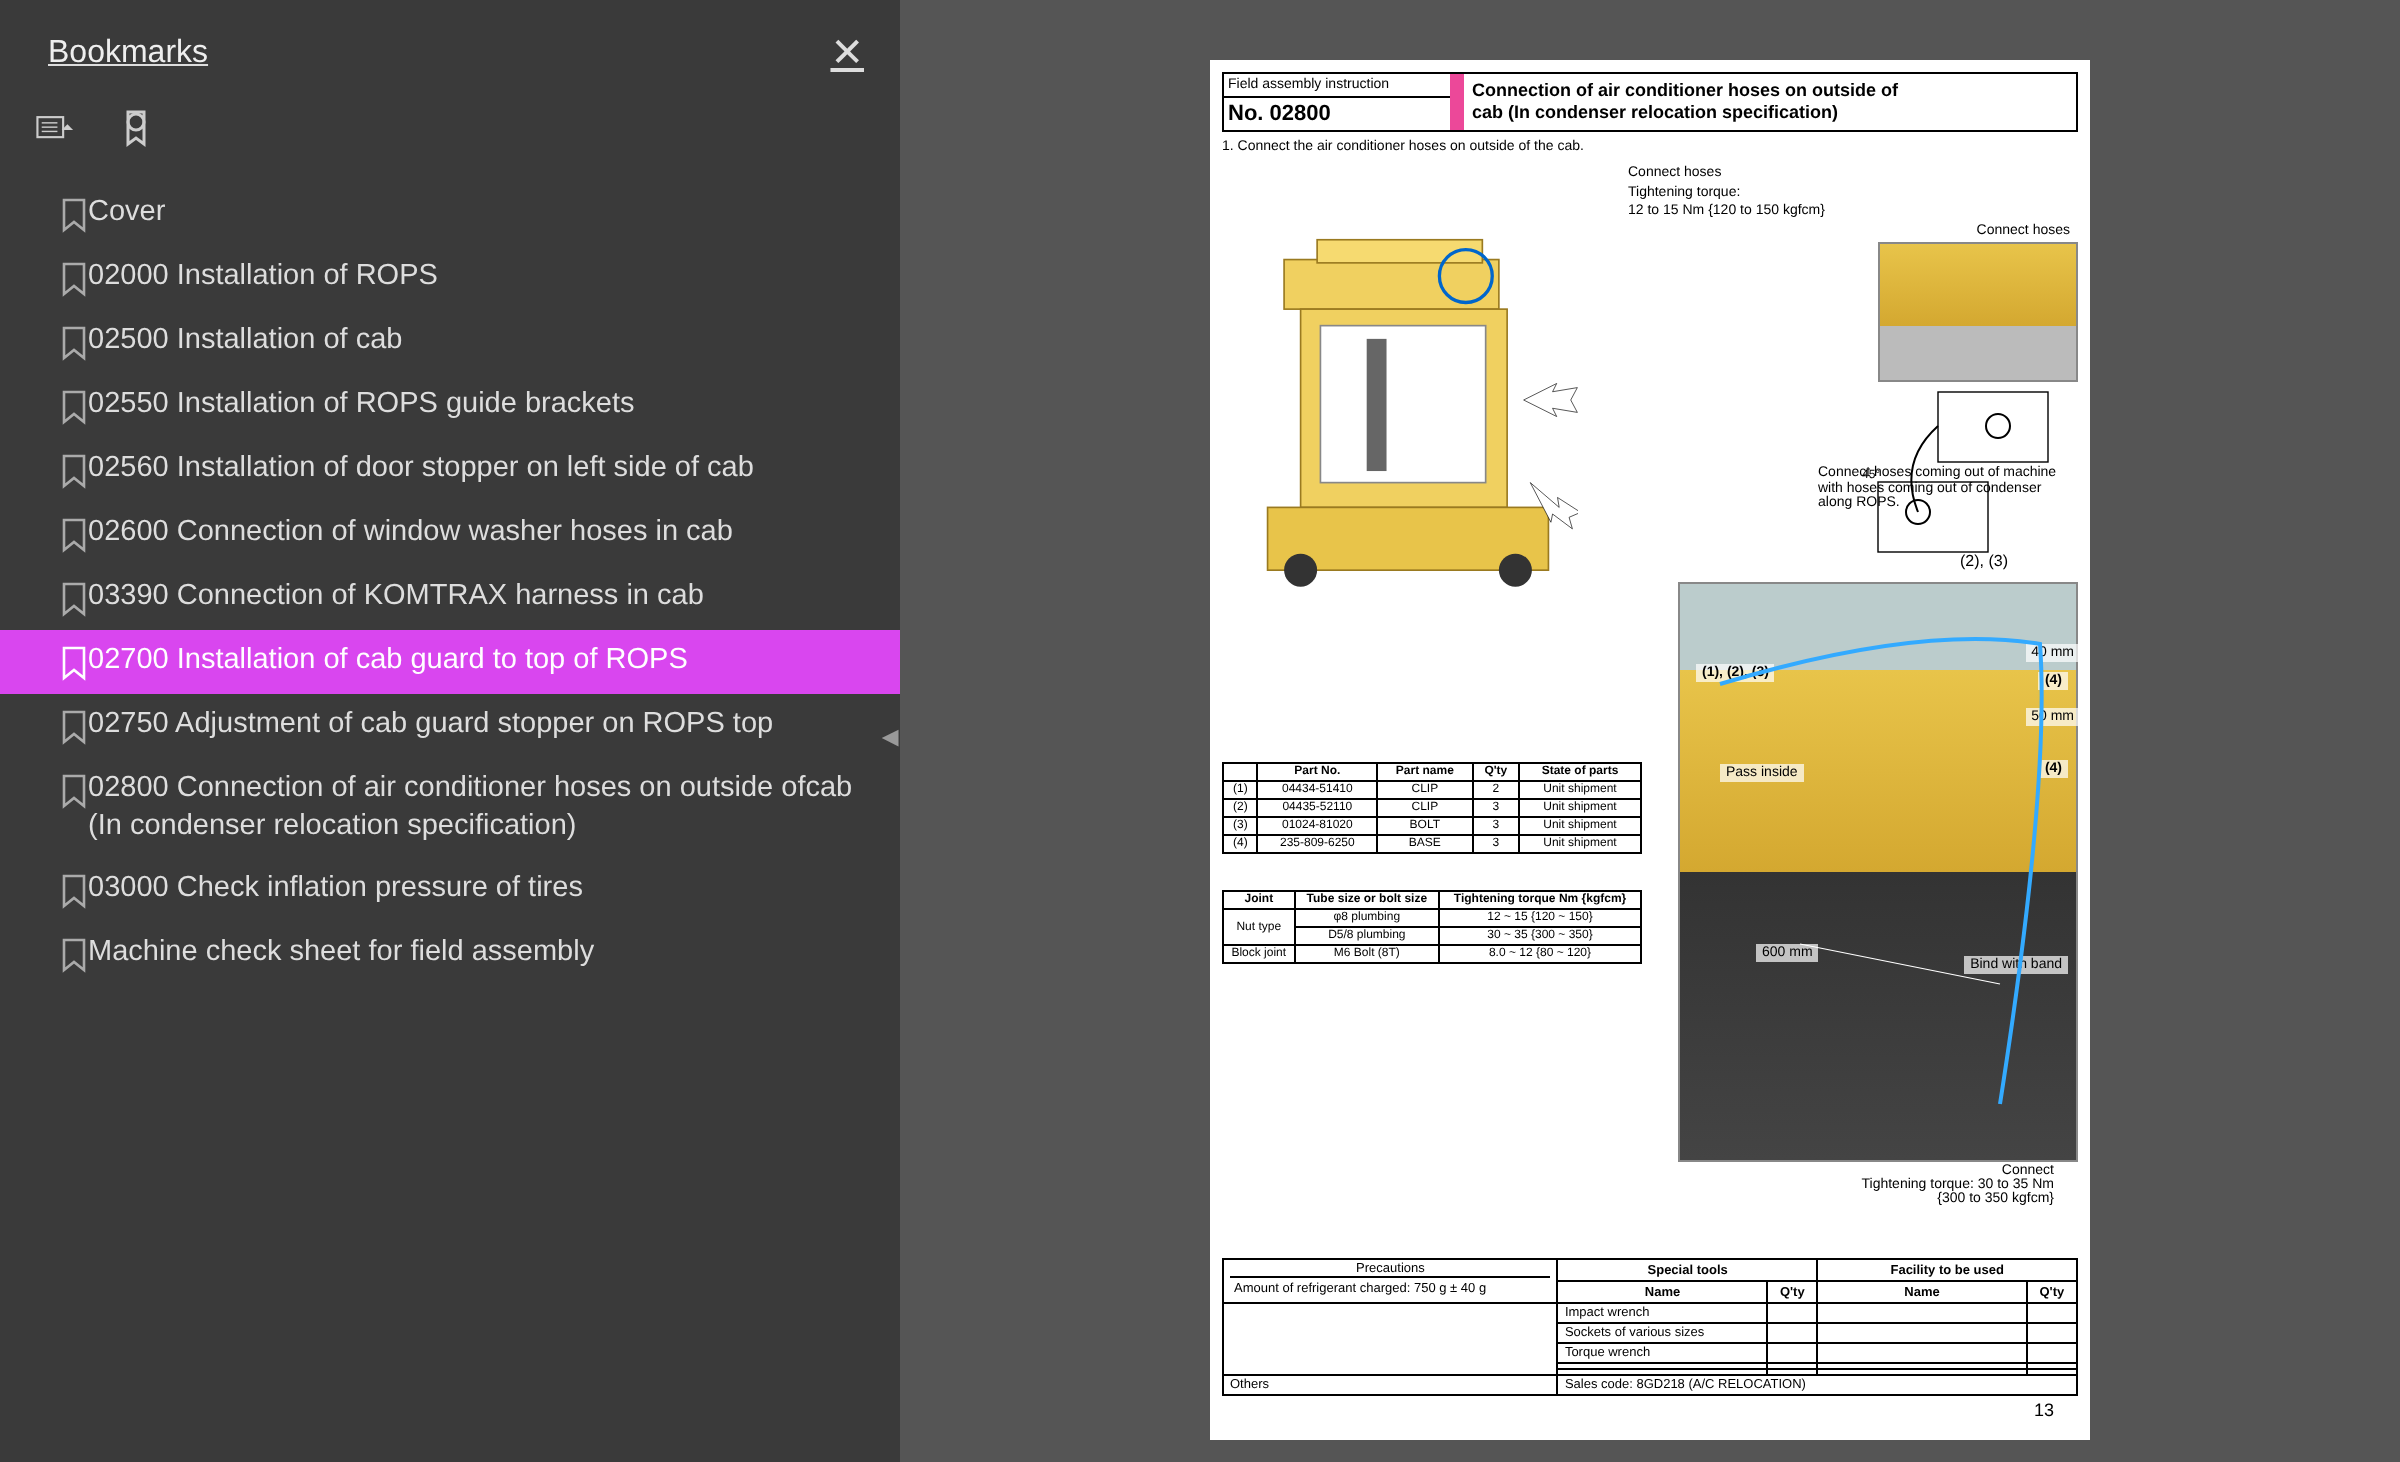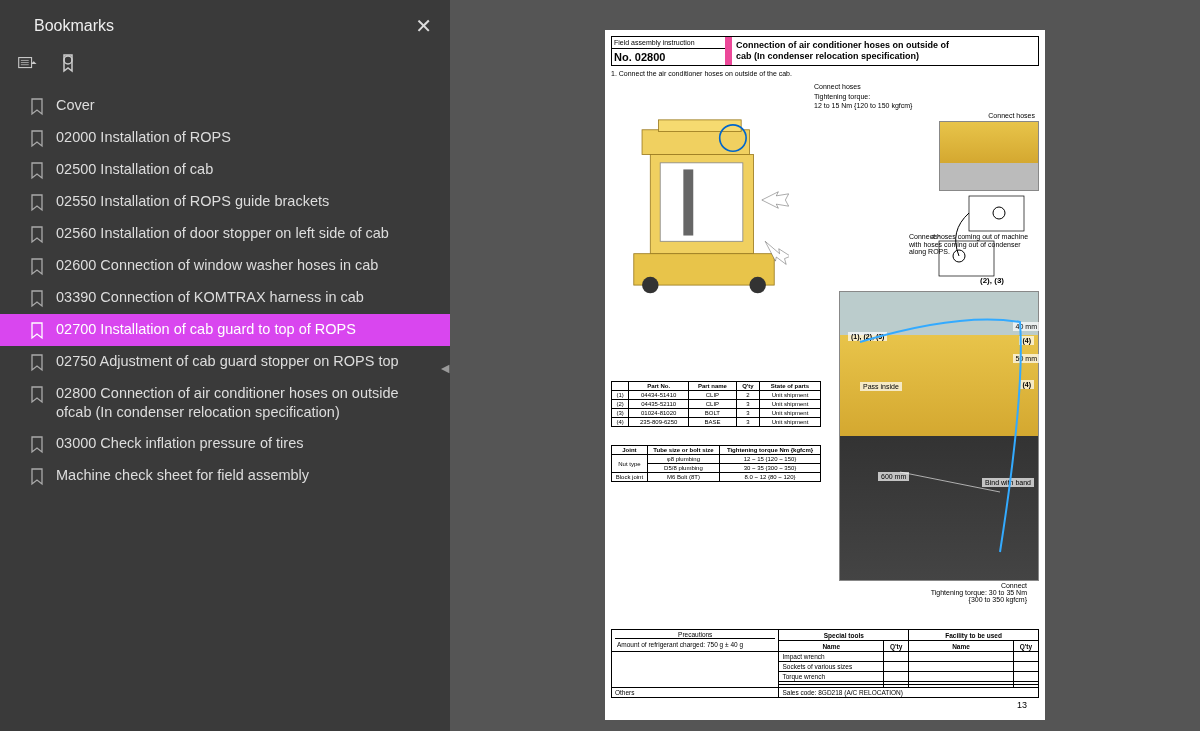--- a/index.html
+++ b/index.html
@@ -1,25 +1,25 @@
 <!DOCTYPE html>
 <html><head>
 <meta charset="utf-8">
 <style>
 * { margin: 0; padding: 0; box-sizing: border-box; }
 body { font-family: "Segoe UI", Arial, sans-serif; background: #333; width: 1200px; height: 731px; overflow: hidden; display: flex; }
 .sidebar { width: 450px; background: #3a3a3a; color: #ddd; display: flex; flex-direction: column; position: relative; }
-.sidebar-header { display: flex; justify-content: space-between; align-items: center; padding: 14px 18px 10px 34px; }
+.sidebar-header { display: flex; justify-content: space-between; align-items: center; padding: 14px 18px 10px 24px; text-decoration: underline; }
 .sidebar-title { font-size: 16px; font-weight: 400; color: #eee; }
 .close-x { font-size: 20px; color: #ddd; cursor: pointer; }
 .toolbar { padding: 6px 18px 12px 18px; display: flex; gap: 20px; align-items: center; }
 .tb-icon { width: 20px; height: 20px; display: inline-flex; align-items: center; justify-content: center; color: #ccc; }
 .divider-icon { position: absolute; right: -2px; top: 360px; color: #999; font-size: 14px; }
 .bm-list { flex: 1; overflow-y: auto; padding: 4px 0; }
-.bm-item { display: flex; align-items: flex-start; gap: 12px; padding: 6px 12px 6px 30px; font-size: 14.5px; color: #ddd; cursor: pointer; line-height: 1.3; }
+.bm-item { display: flex; align-items: flex-start; padding: 6px 12px 6px 30px; font-size: 14.5px; color: #ddd; cursor: pointer; line-height: 1.3; }
 .bm-item.selected { background: #d946ef; color: #fff; }
 .bm-item.selected .bm-icon svg path { stroke: #fff; }
 .bm-icon { flex-shrink: 0; width: 14px; height: 18px; margin-top: 2px; }
 .bm-label { flex: 1; }
 .doc-area { flex: 1; background: #555; display: flex; justify-content: center; padding: 30px 20px 10px 20px; overflow: hidden; }
 .page { width: 440px; height: 690px; background: #fff; position: relative; font-size: 6.5px; font-family: Arial, sans-serif; color: #000; padding: 6px; }
 .header-box { border: 1px solid #000; display: flex; margin-bottom: 4px; }
 .hb-left { width: 120px; border-right: 7px solid #ec4899; text-align: left; }
 .hb-left-top { border-bottom: 1px solid #000; padding: 2px; font-size: 7px; }
 .hb-left-bot { padding: 2px; font-size: 11px; font-weight: bold; }
@@ -183,21 +183,21 @@
         <rect x="40" y="5" width="55" height="35" fill="none" stroke="#000" stroke-width="0.7"></rect>
         <rect x="10" y="50" width="55" height="35" fill="none" stroke="#000" stroke-width="0.7"></rect>
         <path d="M40 22 Q 20 40 30 65" fill="none" stroke="#000" stroke-width="1"></path>
         <circle cx="30" cy="65" r="6" fill="none" stroke="#000"></circle>
         <circle cx="70" cy="22" r="6" fill="none" stroke="#000"></circle>
         <text x="2" y="48" font-size="6">45°</text>
       </svg>
       <div style="position:absolute; right:10px; top:150px; width:120px;">
         <div class="note">Connect hoses coming out of machine with hoses coming out of condenser along ROPS.</div>
       </div>
-      <div style="position:absolute; right:35px; top:195px; font-size:8px; font-weight:bold;">(2), (3)</div>
+      <div style="position:absolute; right:35px; top:195px; font-size:8px; font-weight:normal;">(2), (3)</div>
 
       <div style="position:absolute; left:0; top:298px; width:210px;">
         <table class="tbl" id="parts-tbl">
             <tbody>
               <tr>
                 <th></th>
                 <th>Part No.</th>
                 <th>Part name</th>
                 <th>Q'ty</th>
                 <th>State of parts</th>

